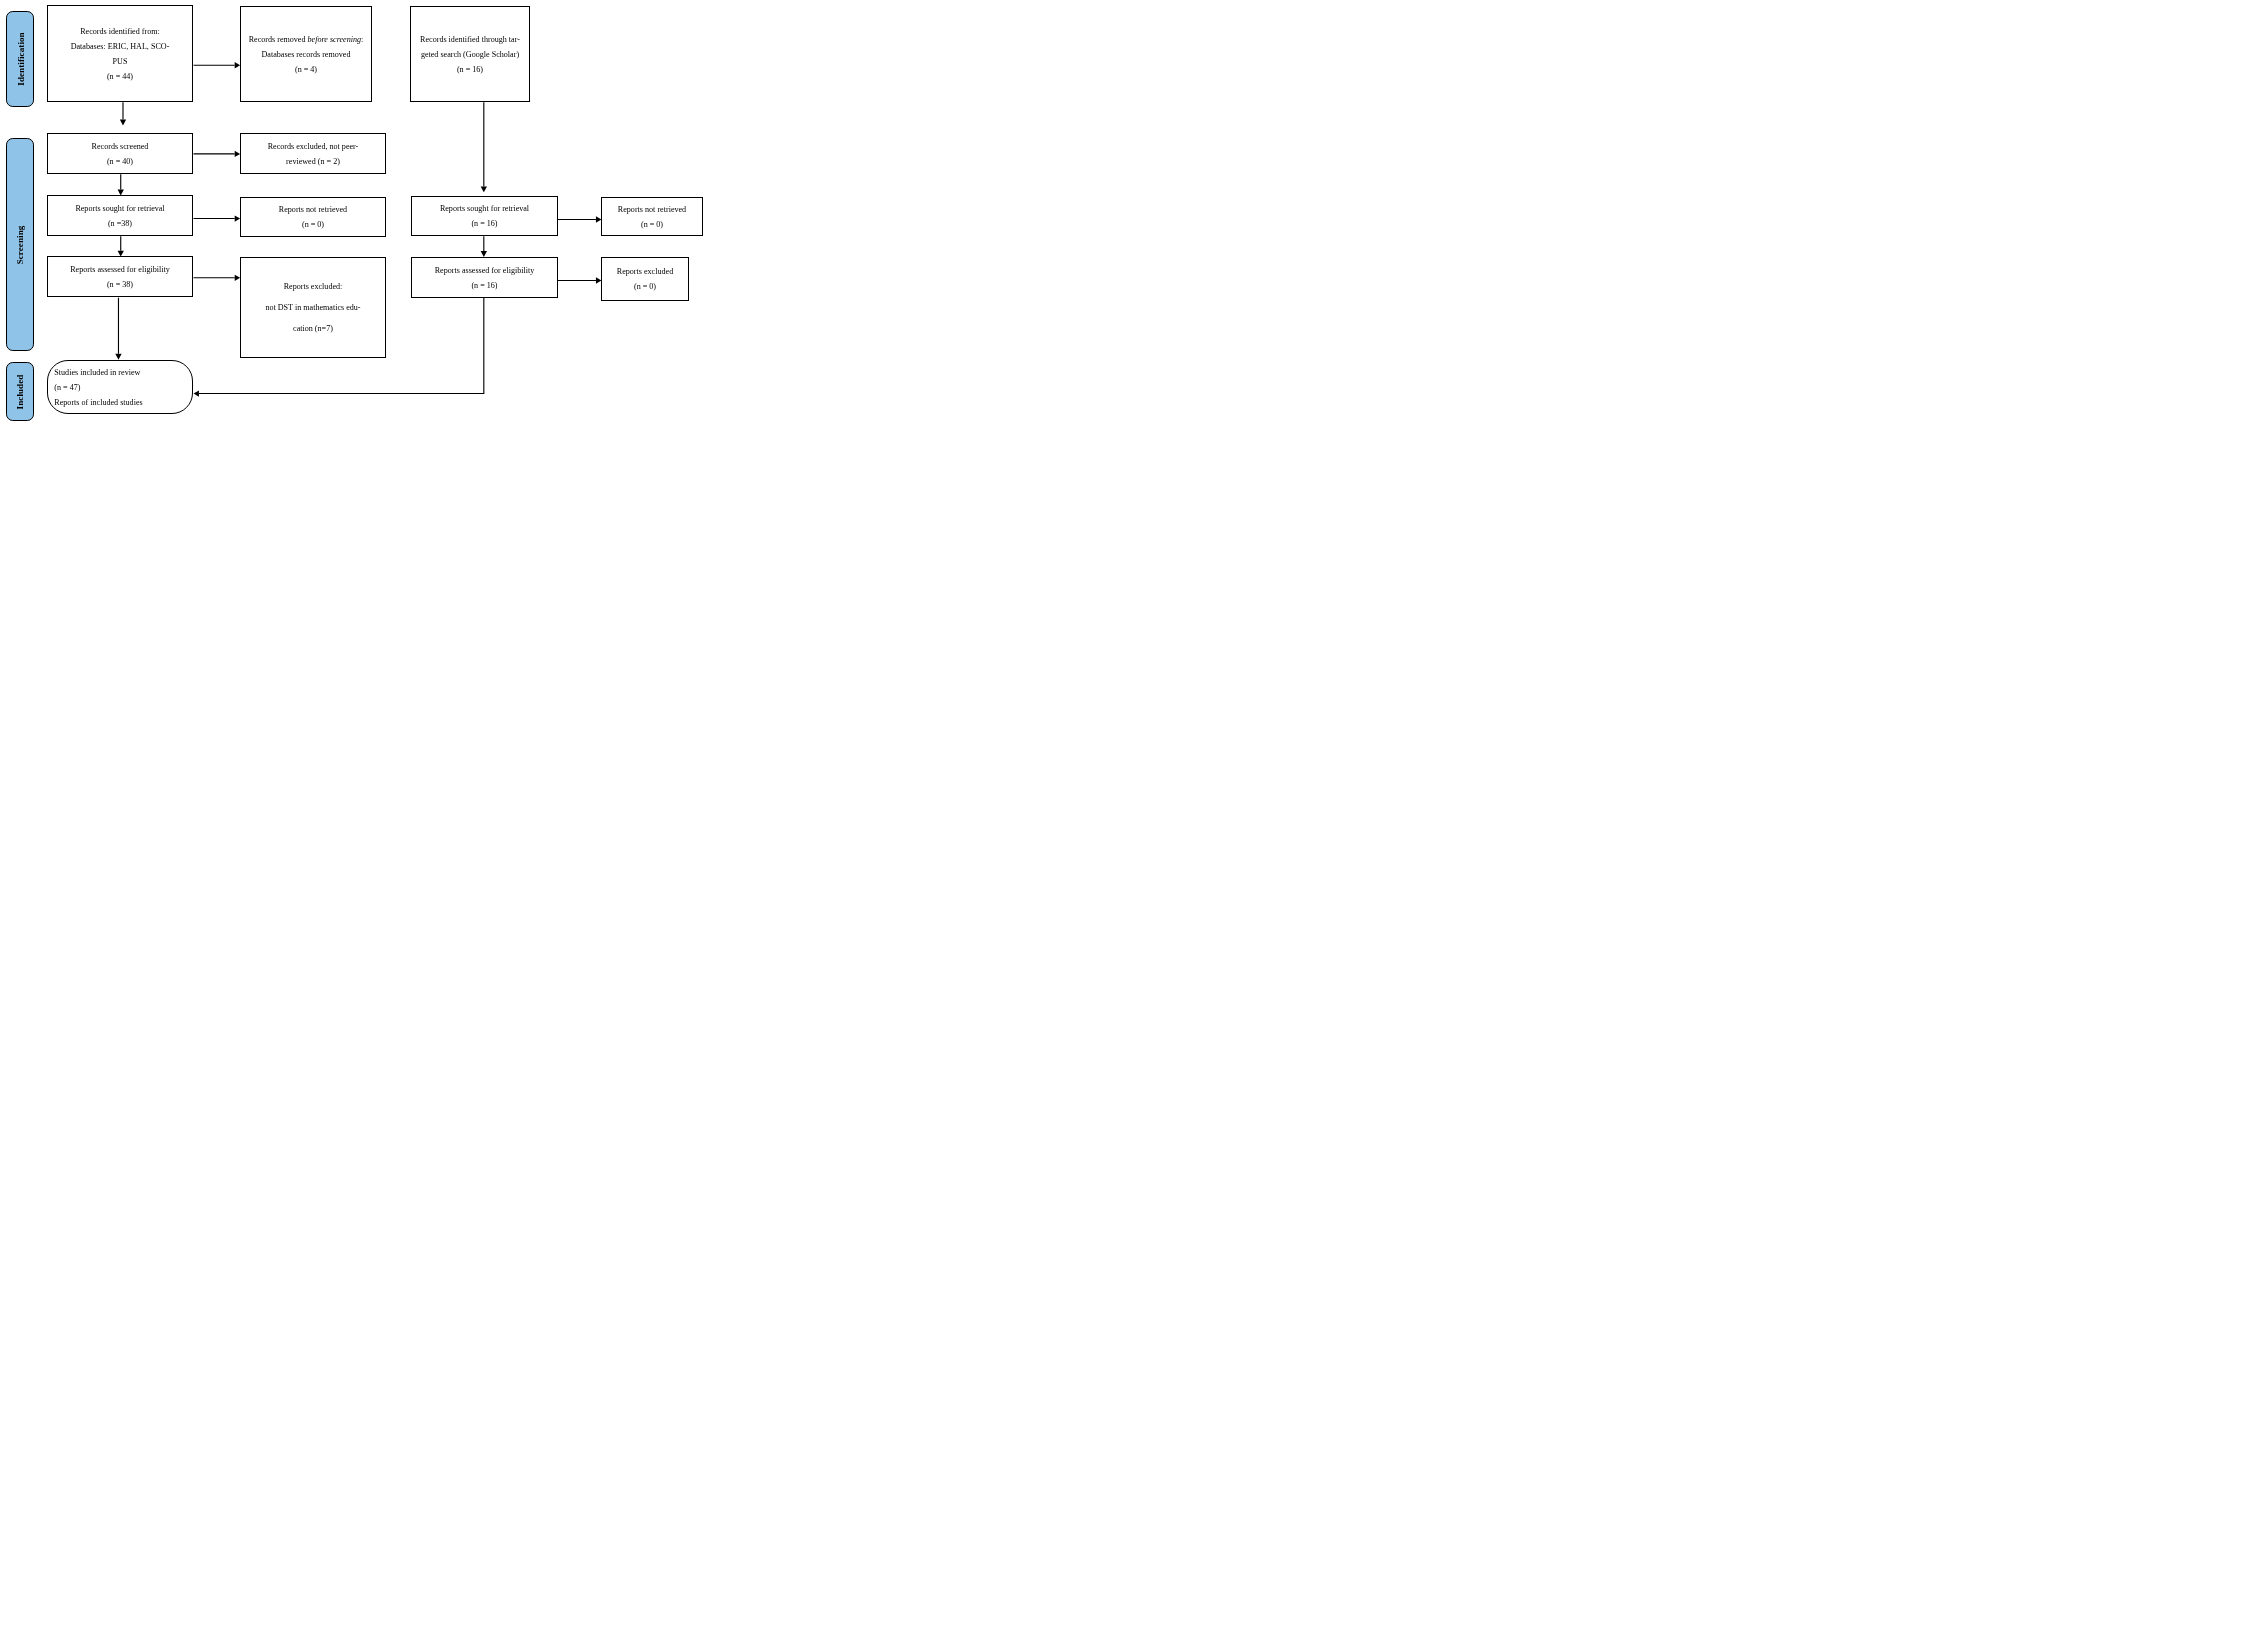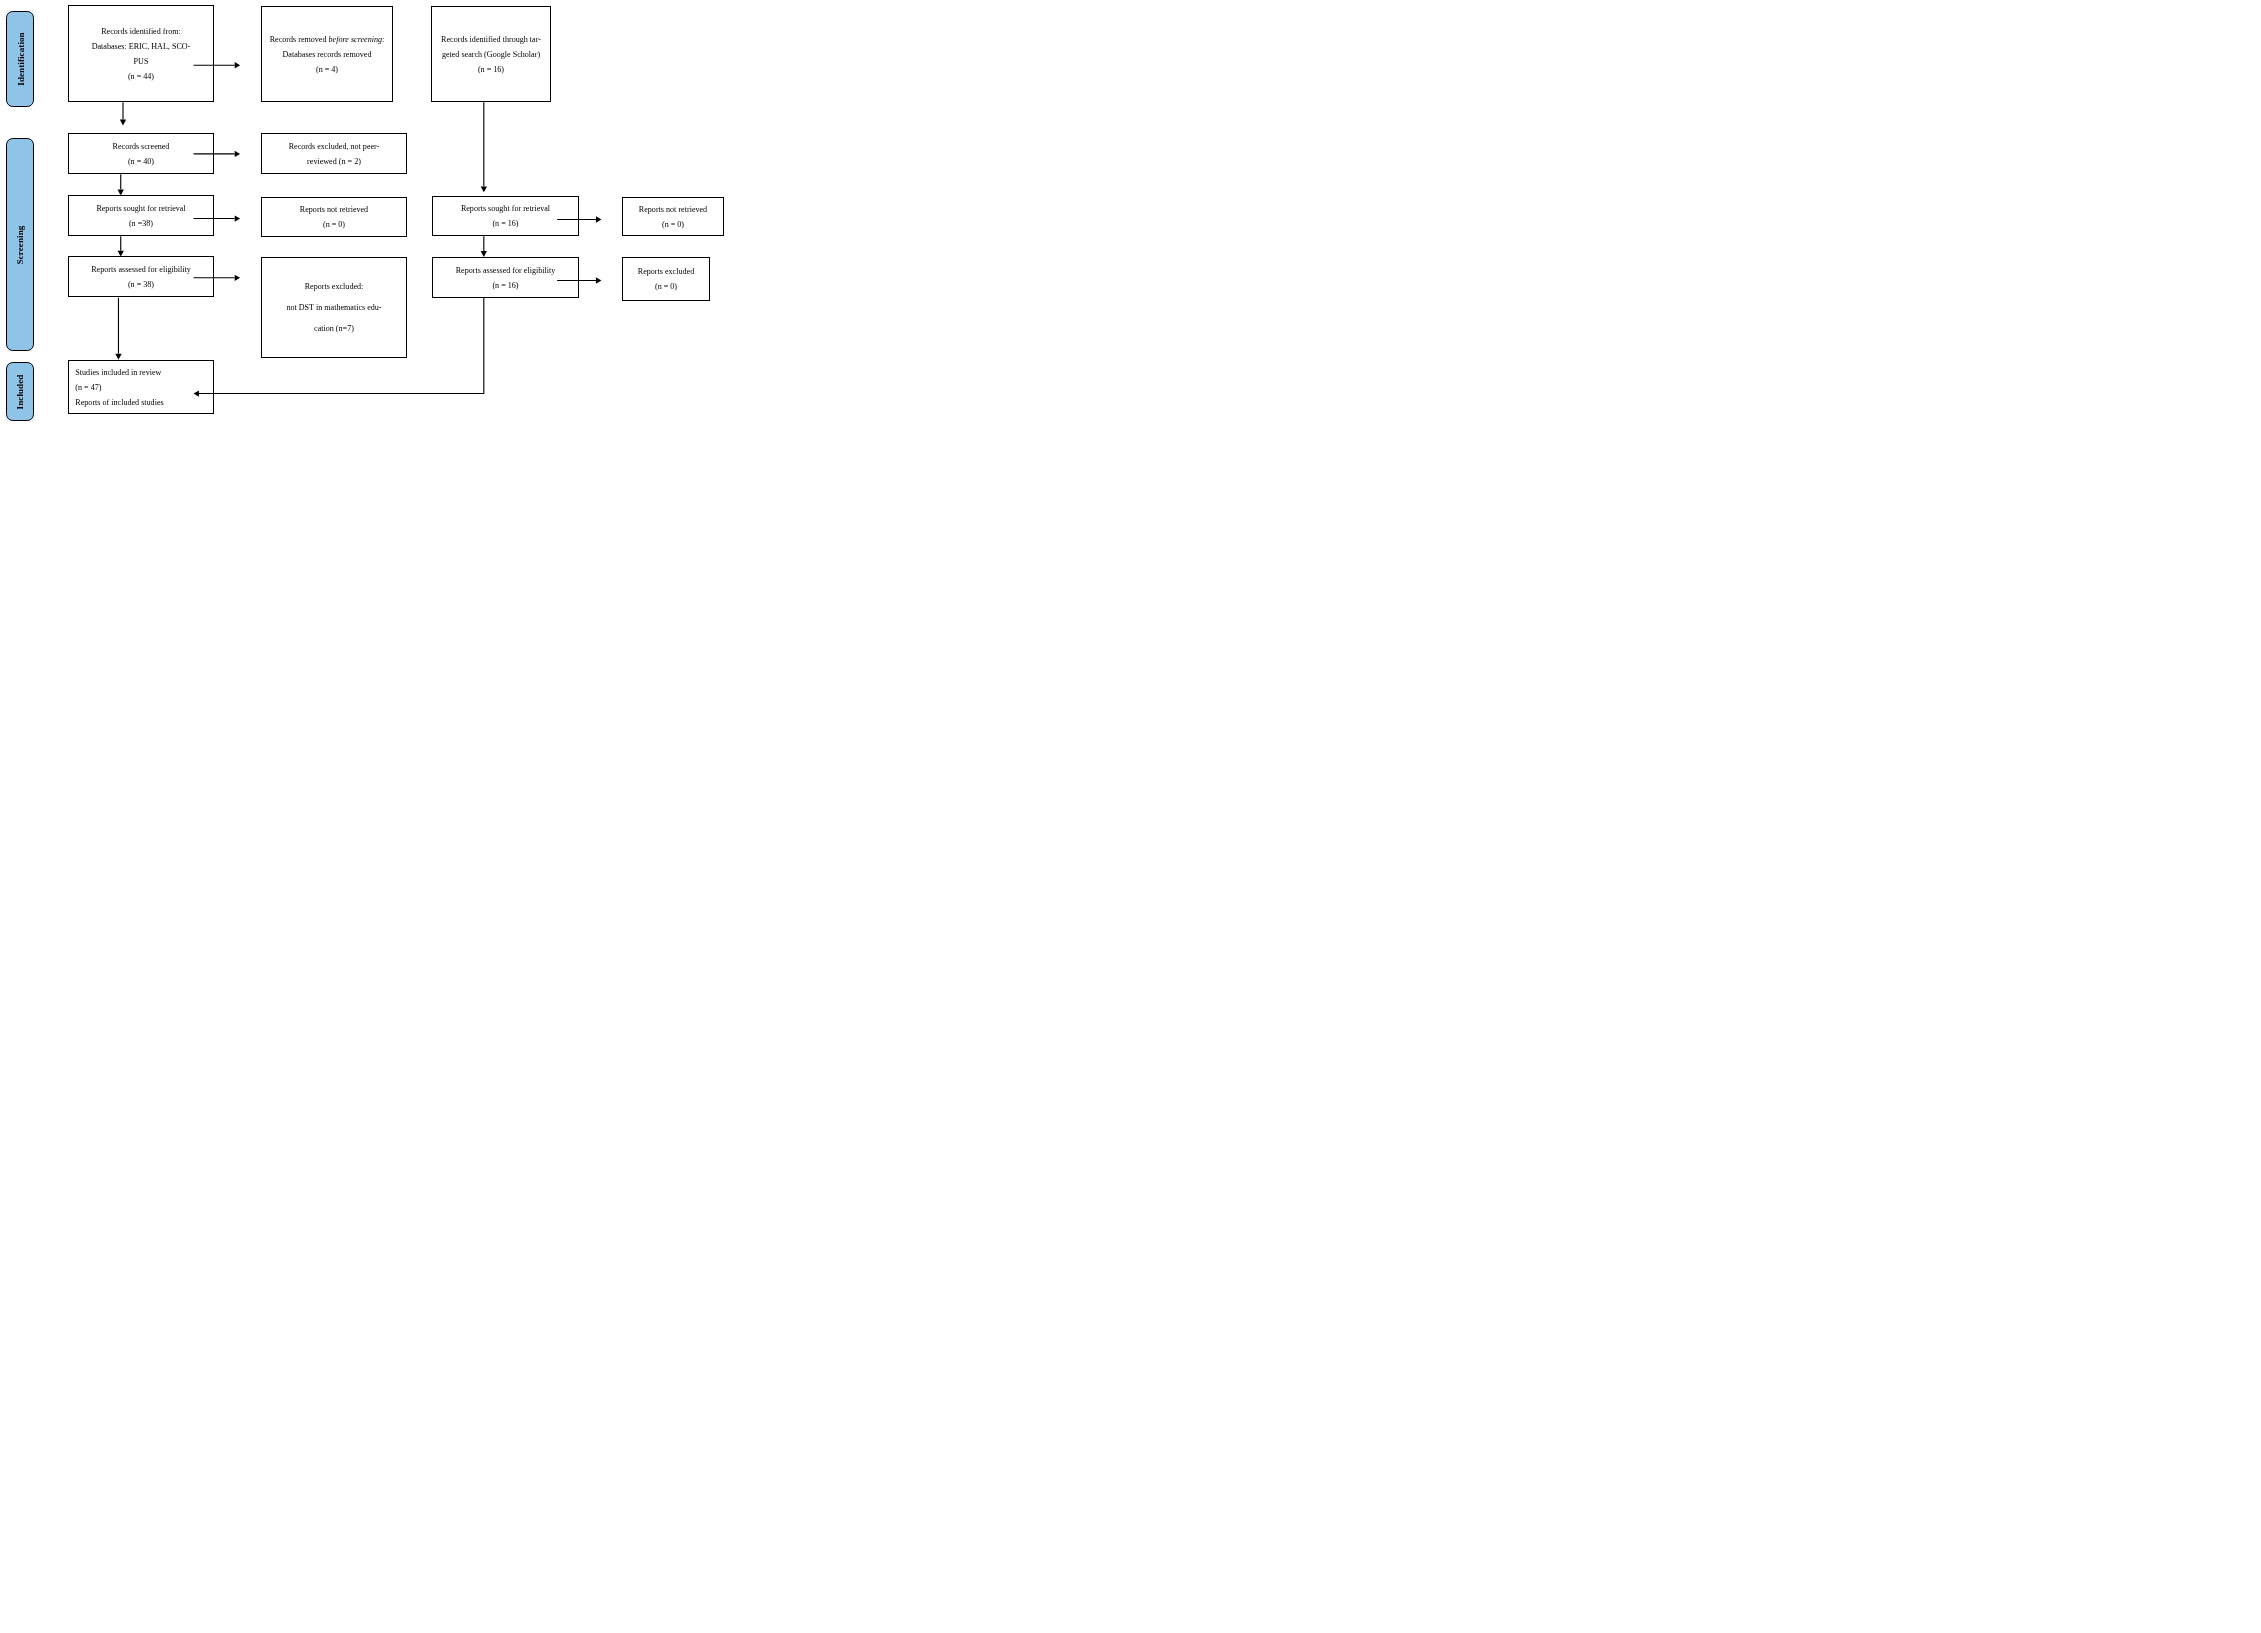--- a/index.html
+++ b/index.html
@@ -36,33 +36,32 @@
   }
   .box {
     position: absolute;
     background: #FFFFFF;
     border: 1.4px solid #000000;
     box-sizing: border-box;
     display: flex;
     align-items: center;
     justify-content: center;
     text-align: center;
-    margin-left: 21px;
   }
   .txt {
     white-space: pre-line;
     font-size: 8.1px;
     line-height: 15px;
   }
   .lines {
     font-size: 8.1px;
     line-height: 15px;
   }
   .tall .txt { line-height: 21px; }
-  .left-align { justify-content: flex-start; }
+  .left-align { justify-content: flex-start; border-radius: 21px; }
   .left-align .txt {
     text-align: left;
     padding-left: 6.3px;
     padding-right: 2.7px;
   }
   #arrows {
     position: absolute;
     left: 0;
     top: 0;
     pointer-events: none;

